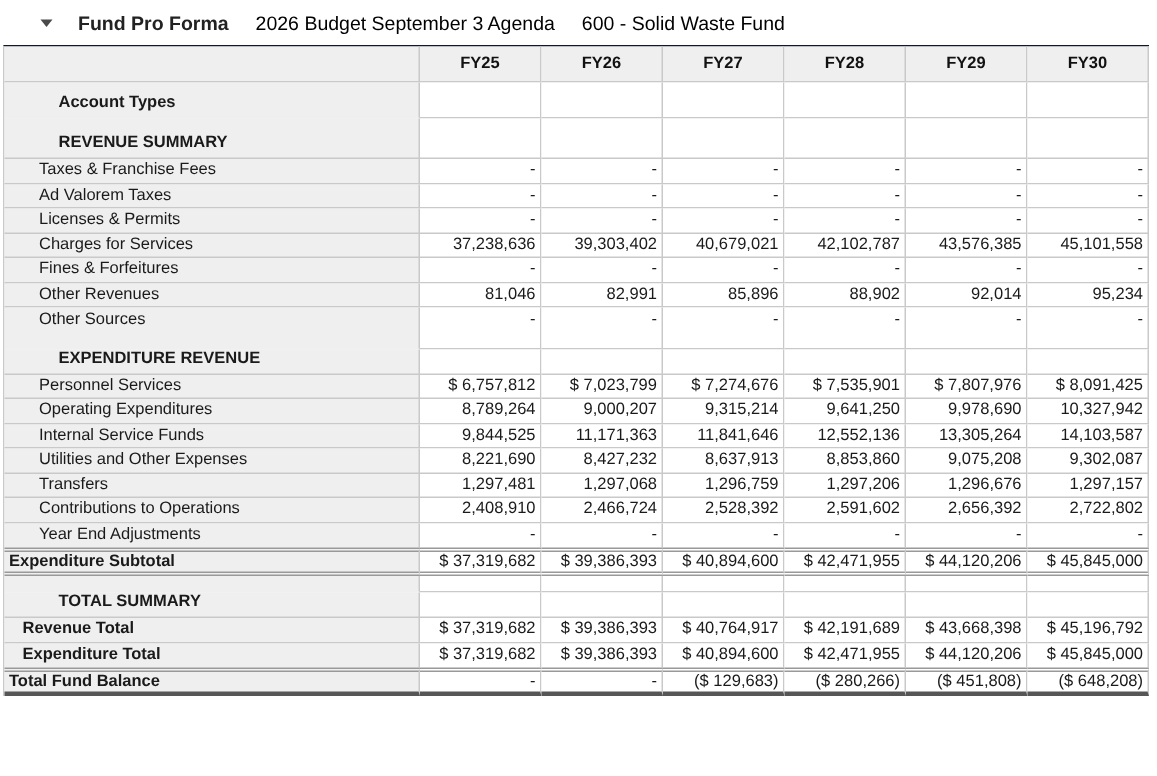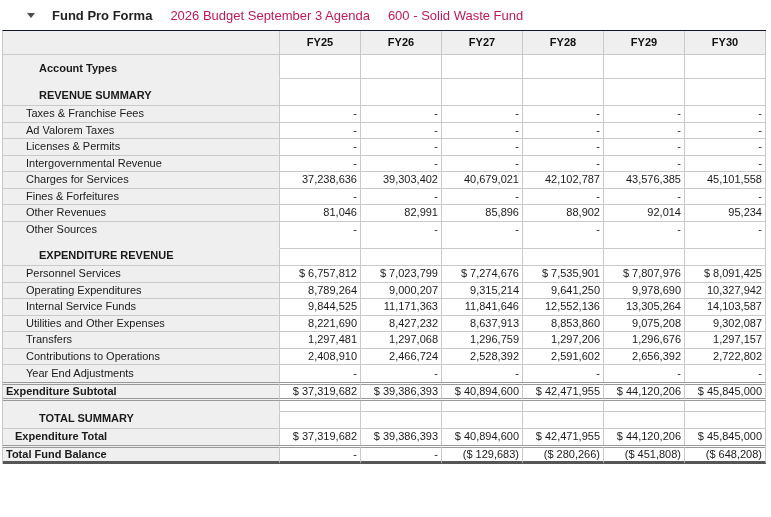--- a/index.html
+++ b/index.html
@@ -12,21 +12,21 @@
   
   .titlebar {
     height: 30px; display: flex; align-items: center; padding-left: 27px;
   }
   .caret {
     width: 0; height: 0; cursor: pointer;
     border-left: 4px solid transparent; border-right: 4px solid transparent;
     border-top: 5px solid #4a4a4a; margin-right: 17px;
   }
   .titlebar .t-main { font-size: 13px; font-weight: bold; color: #222; margin-right: 18px; }
-  .titlebar .t-sub  { font-size: 13px; color: #be185d; margin-right: 18px; }
+  .titlebar .t-sub  { font-size: 13px; color: #000000; margin-right: 18px; }
 
   
   table {
     border-collapse: separate; border-spacing: 0; table-layout: fixed;
     width: 620px; margin-left: 2px;
     border-top: 1px solid #0f172a; border-left: 1px solid #c9c9c9;
   }
   col.c-lbl { width: 277px; }
   col.c-val { width: 81px; }
   th, td {
@@ -138,29 +138,20 @@
         <tr class="r-data">
           <td class="lbl ind">Licenses &amp; Permits</td>
           <td class="val">-</td>
           <td class="val">-</td>
           <td class="val">-</td>
           <td class="val">-</td>
           <td class="val">-</td>
           <td class="val">-</td>
         </tr>
         <tr class="r-data">
-          <td class="lbl ind">Intergovernmental Revenue</td>
-          <td class="val">-</td>
-          <td class="val">-</td>
-          <td class="val">-</td>
-          <td class="val">-</td>
-          <td class="val">-</td>
-          <td class="val">-</td>
-        </tr>
-        <tr class="r-data">
           <td class="lbl ind">Charges for Services</td>
           <td class="val">37,238,636</td>
           <td class="val">39,303,402</td>
           <td class="val">40,679,021</td>
           <td class="val">42,102,787</td>
           <td class="val">43,576,385</td>
           <td class="val">45,101,558</td>
         </tr>
         <tr class="r-data">
           <td class="lbl ind">Fines &amp; Forfeitures</td>
@@ -290,20 +281,29 @@
         </tr>
         <tr class="r-section r-sec3">
           <td class="lbl b">TOTAL SUMMARY</td>
           <td class="val"></td>
           <td class="val"></td>
           <td class="val"></td>
           <td class="val"></td>
           <td class="val"></td>
           <td class="val"></td>
         </tr>
+        <tr class="r-total">
+          <td class="lbl b ind2">Revenue Total</td>
+          <td class="val">$ 37,319,682</td>
+          <td class="val">$ 39,386,393</td>
+          <td class="val">$ 40,764,917</td>
+          <td class="val">$ 42,191,689</td>
+          <td class="val">$ 43,668,398</td>
+          <td class="val">$ 45,196,792</td>
+        </tr>
         <tr class="r-total nbb">
           <td class="lbl b ind2">Expenditure Total</td>
           <td class="val">$ 37,319,682</td>
           <td class="val">$ 39,386,393</td>
           <td class="val">$ 40,894,600</td>
           <td class="val">$ 42,471,955</td>
           <td class="val">$ 44,120,206</td>
           <td class="val">$ 45,845,000</td>
         </tr>
         <tr class="r-grand">

